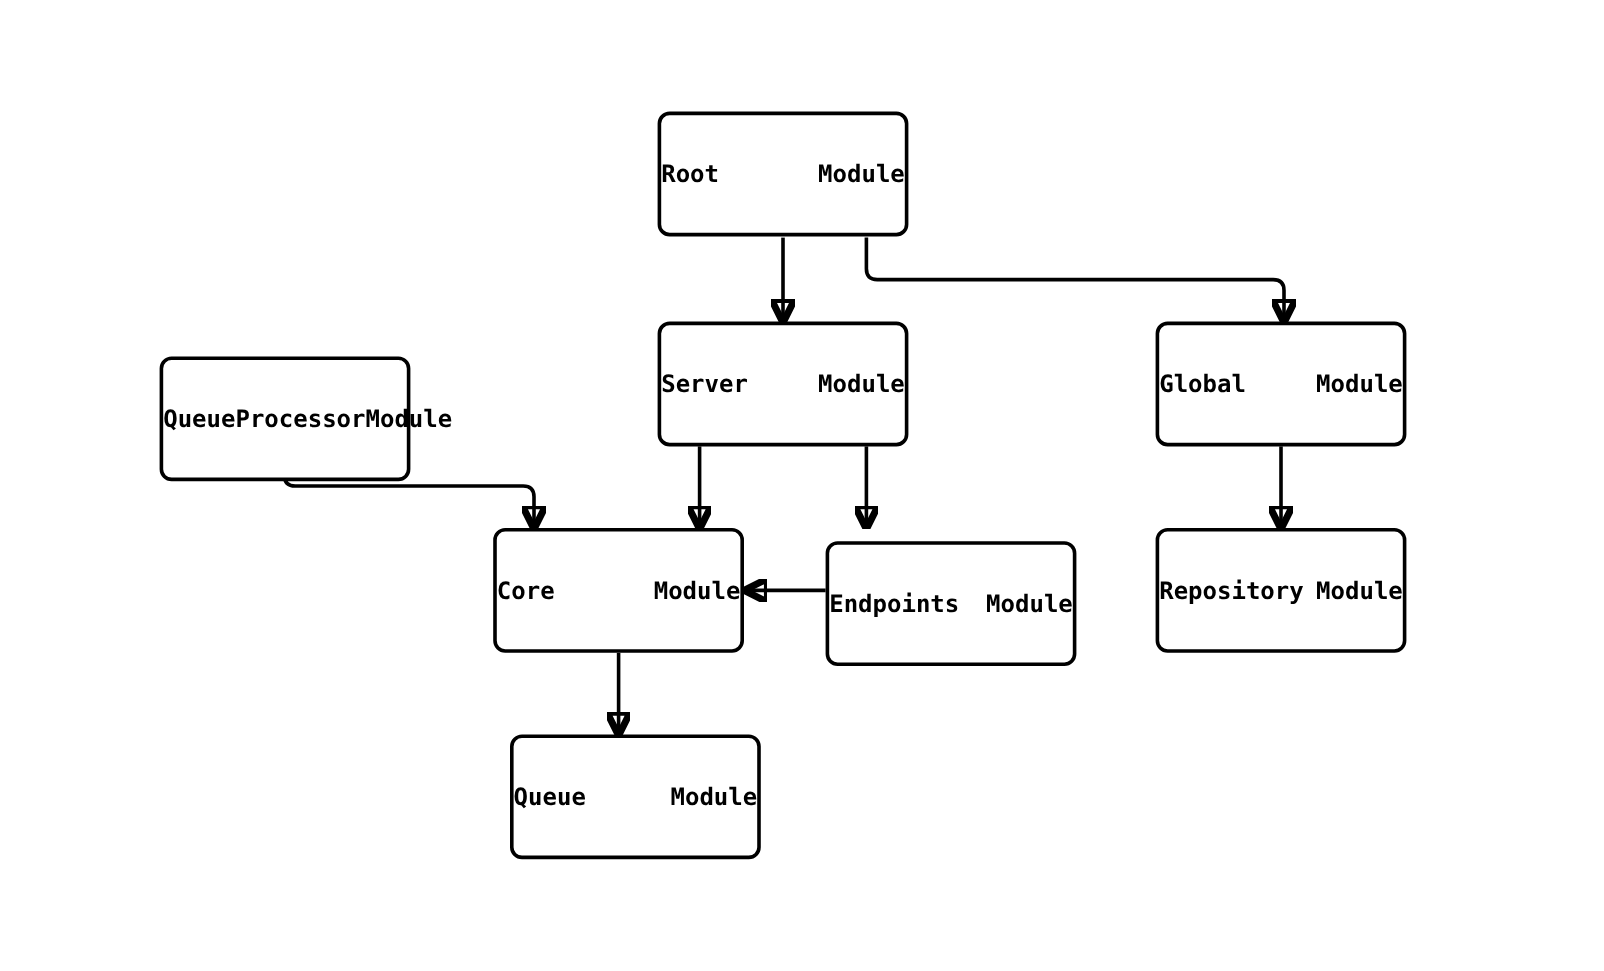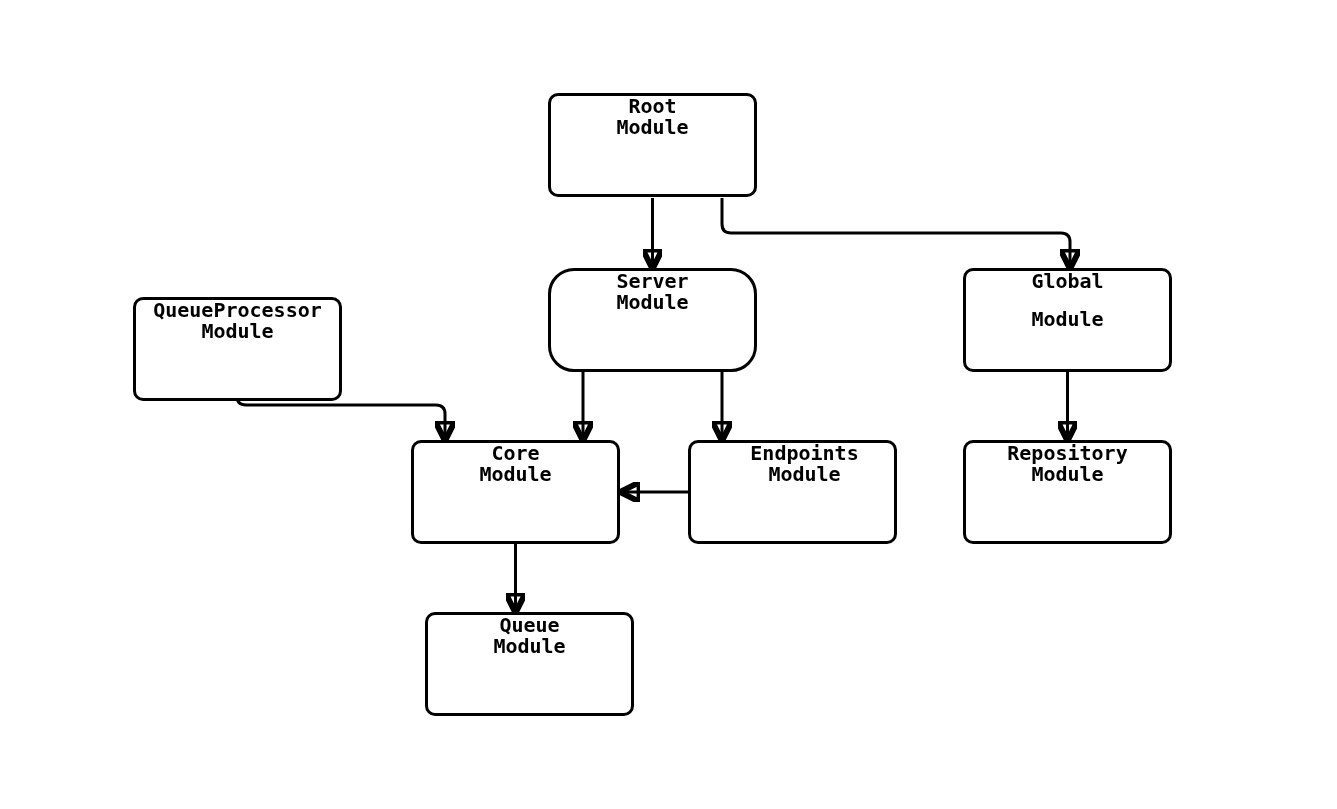--- a/index.html
+++ b/index.html
@@ -31,23 +31,23 @@
   .node {
     position: absolute;
     width: 209px;
     height: 104px;
     box-sizing: border-box;
     border: 3px solid #000000;
     border-radius: 10px;
     background: #ffffff;
     color: #000000;
     display: flex;
-    flex-direction: column;
+    flex-direction: row;
     align-items: center;
-    justify-content: flex-start;
+    justify-content: space-between;
     font-size: 20px;
     font-weight: bold;
     line-height: 21px;
     text-align: center;
     z-index: 1;
   }
   .node span { display: block; }
 </style>
 </head>
 <body>
@@ -73,36 +73,36 @@
   <div class="node" style="left:548px; top:93px;">
     <span>Root</span>
     <span>Module</span>
   </div>
 
   <div class="node" style="left:133px; top:268px;margin-top:29px;">
     <span>QueueProcessor</span>
     <span>Module</span>
   </div>
 
-  <div class="node" style="left:548px; top:268px;border-radius:26px;">
+  <div class="node" style="left:548px; top:268px;">
     <span>Server</span>
     <span>Module</span>
   </div>
 
   <div class="node" style="left:963px; top:268px;gap:17px;">
     <span>Global</span>
     <span>Module</span>
   </div>
 
   <div class="node" style="left:411px; top:440px;">
     <span>Core</span>
     <span>Module</span>
   </div>
 
-  <div class="node" style="left:688px; top:440px;padding-left:24px;">
+  <div class="node" style="left:688px; top:451px;">
     <span>Endpoints</span>
     <span>Module</span>
   </div>
 
   <div class="node" style="left:963px; top:440px;">
     <span>Repository</span>
     <span>Module</span>
   </div>
 
   <div class="node" style="left:425px; top:612px;">

